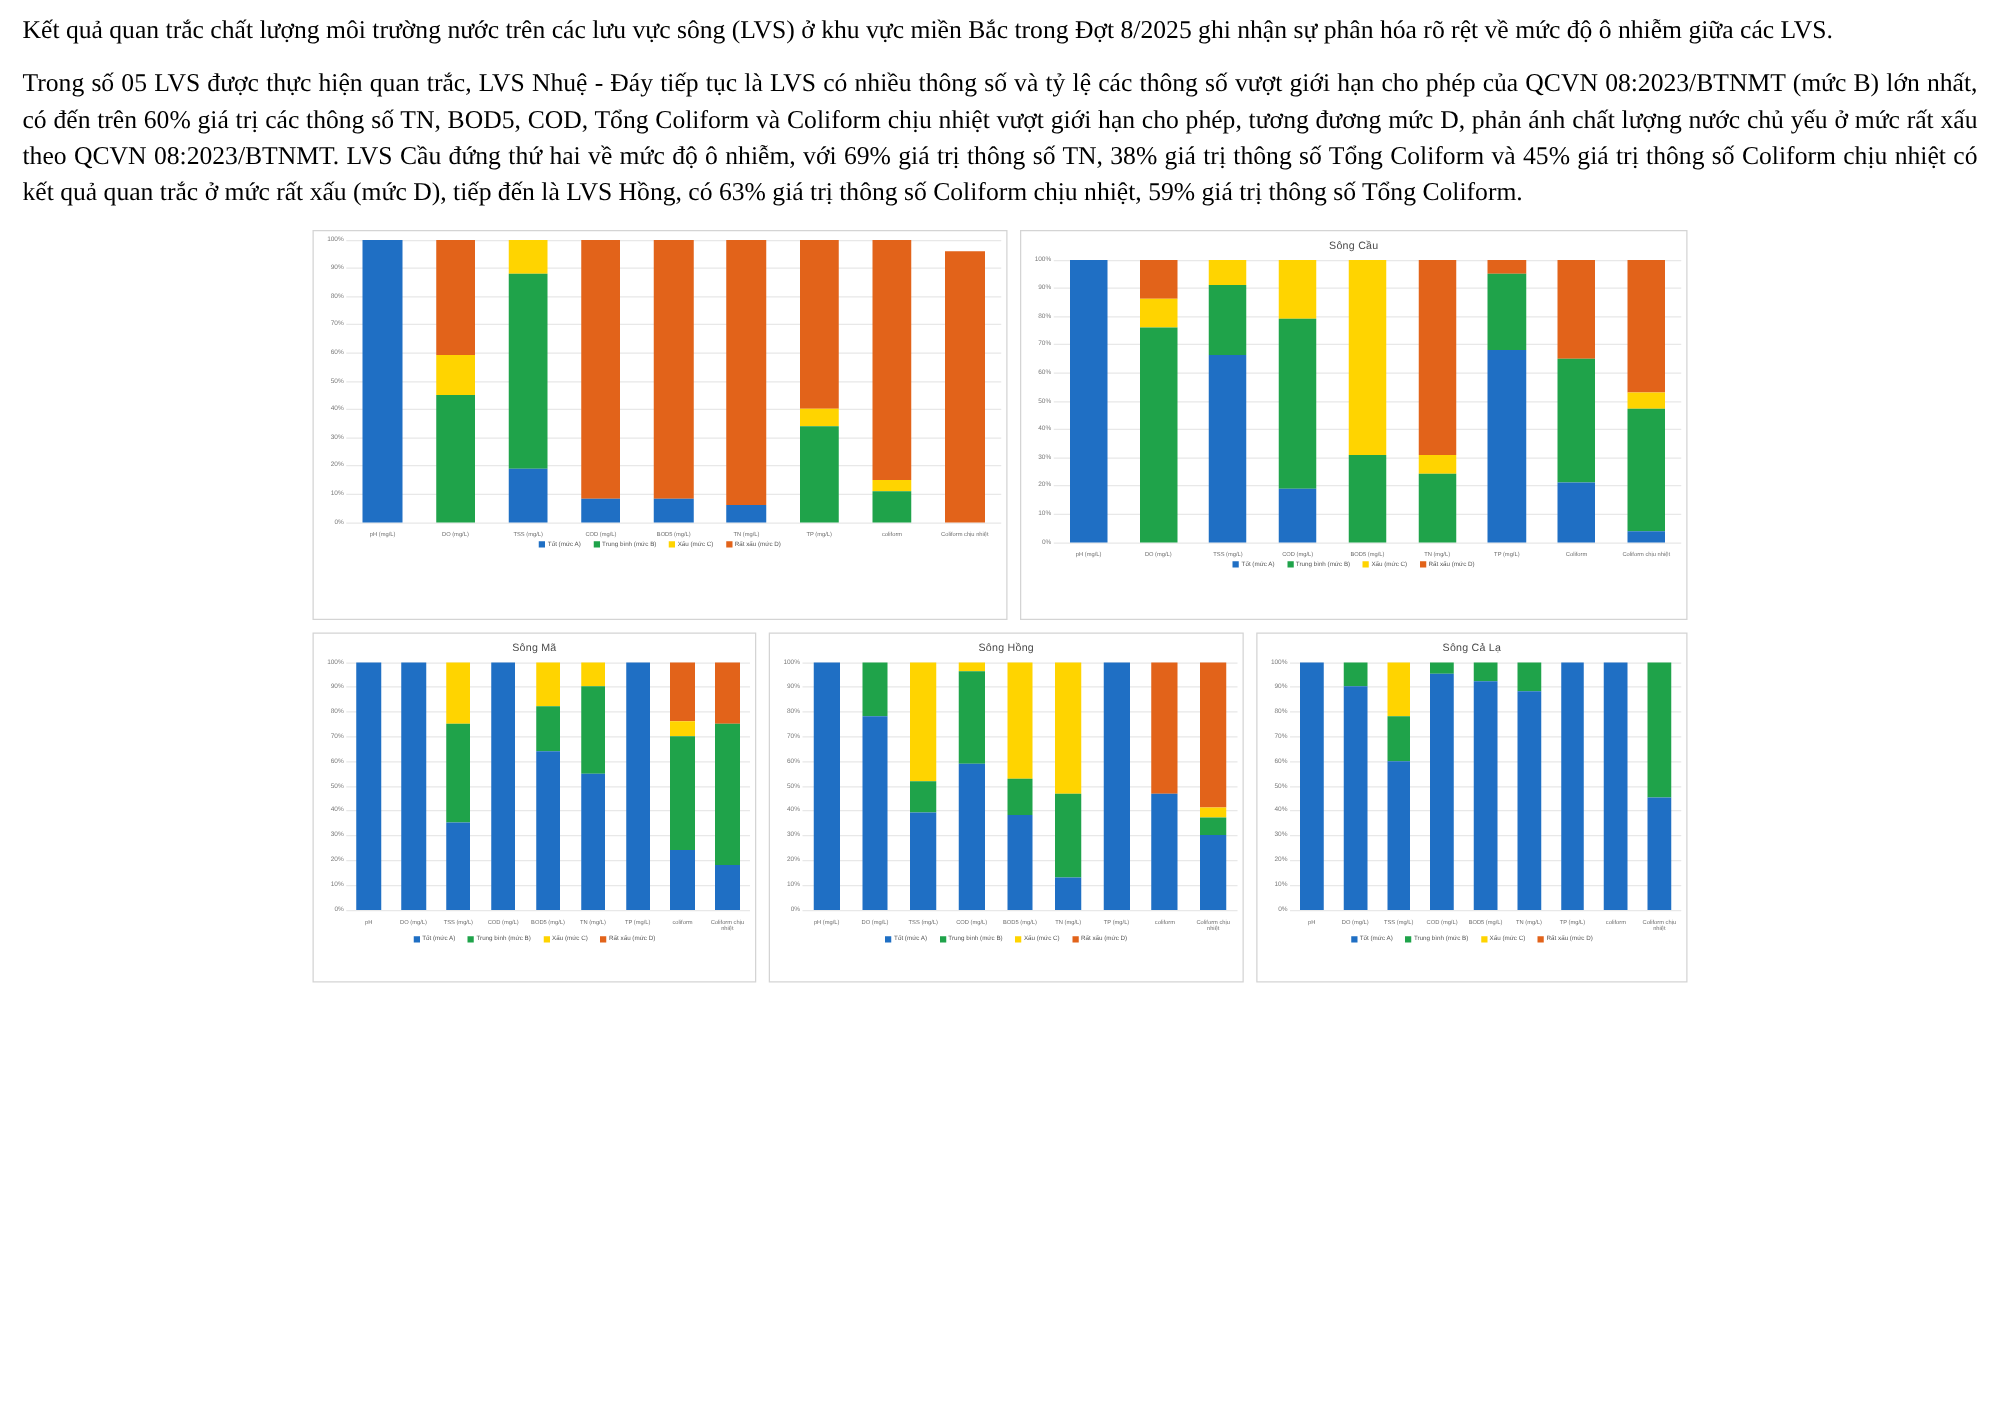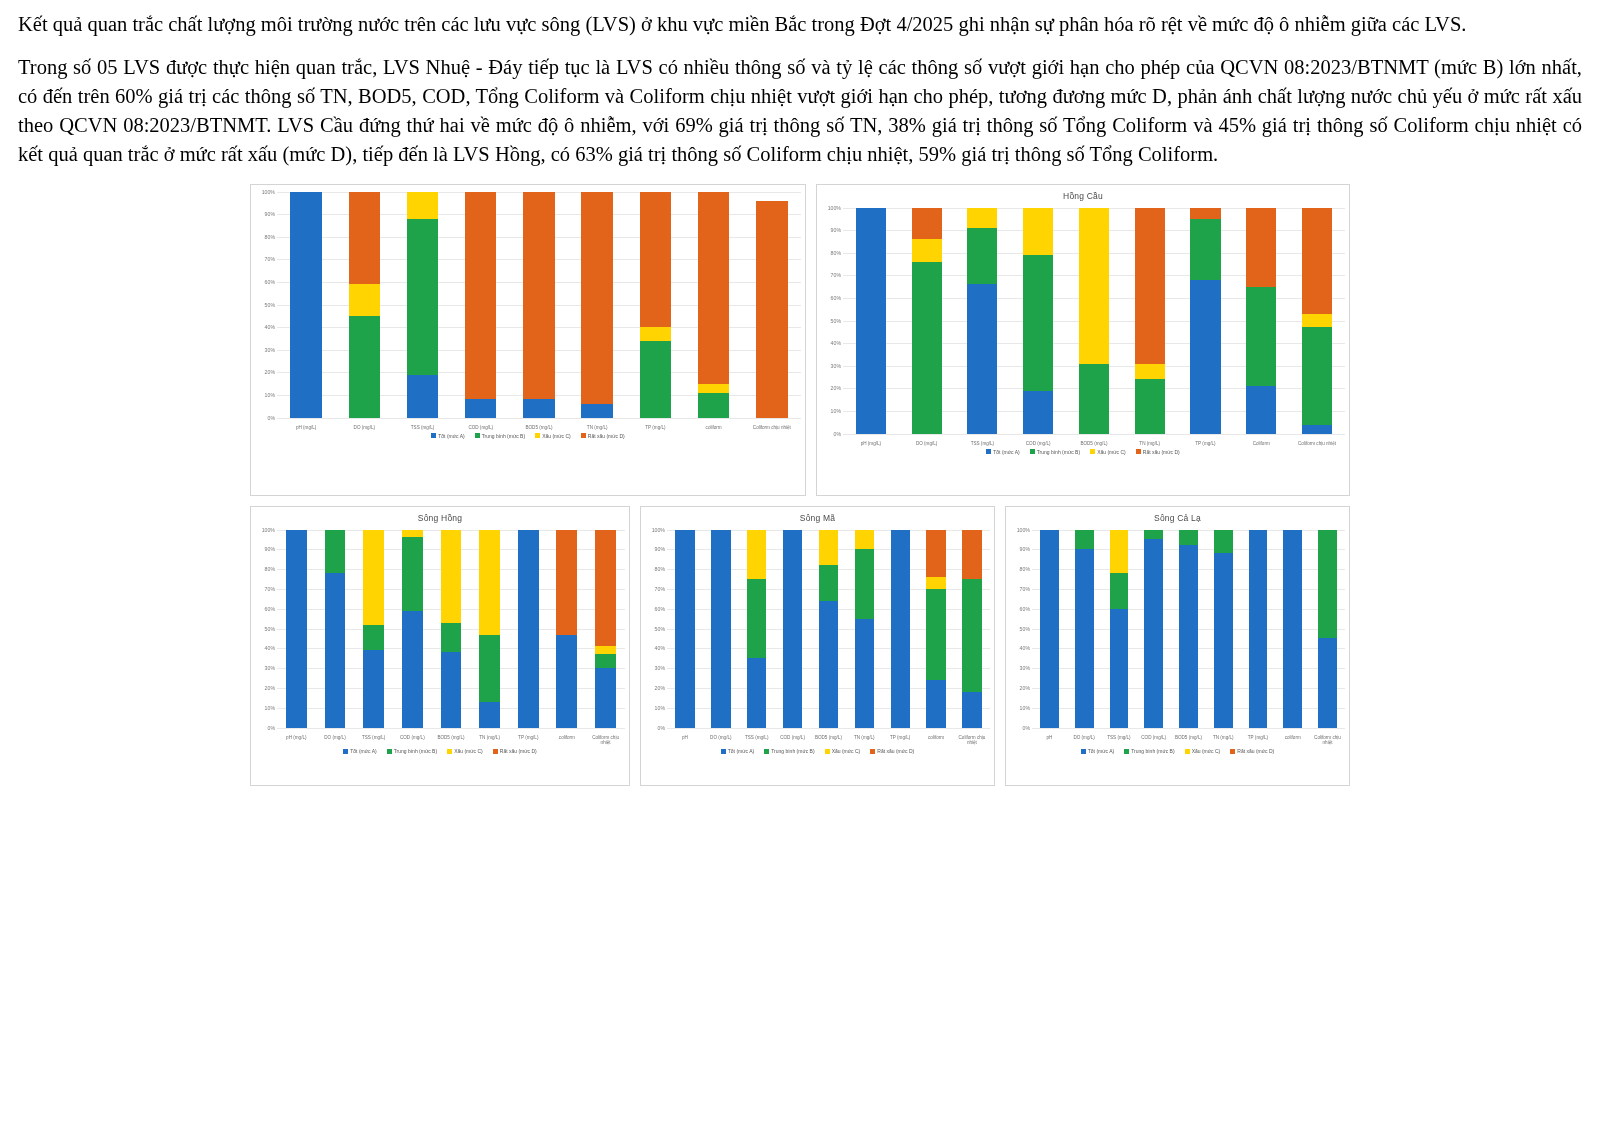--- a/index.html
+++ b/index.html
@@ -41,21 +41,21 @@
     text-align:center;font-family:"Liberation Sans",sans-serif;font-weight:bold;
     font-size:24px;line-height:1.35;margin:10px 0 0 0;color:#000;
   }
 </style>
 </head>
 <body>
 
 <div class="page">
 
 
-  <p class="body-text">Kết quả quan trắc chất lượng môi trường nước trên các lưu vực sông (LVS) ở khu vực miền Bắc trong Đợt 4/2025 ghi nhận sự phân hóa rõ rệt về mức độ ô nhiễm giữa các LVS.</p>
+  <p class="body-text">Kết quả quan trắc chất lượng môi trường nước trên các lưu vực sông (LVS) ở khu vực miền Bắc trong Đợt 8/2025 ghi nhận sự phân hóa rõ rệt về mức độ ô nhiễm giữa các LVS.</p>
   <p class="body-text">Trong số 05 LVS được thực hiện quan trắc, LVS Nhuệ - Đáy tiếp tục là LVS có nhiều thông số và tỷ lệ các thông số vượt giới hạn cho phép của QCVN 08:2023/BTNMT (mức B) lớn nhất, có đến trên 60% giá trị các thông số TN, BOD5, COD, Tổng Coliform và Coliform chịu nhiệt vượt giới hạn cho phép, tương đương mức D, phản ánh chất lượng nước chủ yếu ở mức rất xấu theo QCVN 08:2023/BTNMT. LVS Cầu đứng thứ hai về mức độ ô nhiễm, với 69% giá trị thông số TN, 38% giá trị thông số Tổng Coliform và 45% giá trị thông số Coliform chịu nhiệt có kết quả quan trắc ở mức rất xấu (mức D), tiếp đến là LVS Hồng, có 63% giá trị thông số Coliform chịu nhiệt, 59% giá trị thông số Tổng Coliform.</p>
 
   <div class="charts-wrap">
     <div class="chart-row">
       <div class="chart-card" style="width:556px;height:312px;">
         <div class="plot" style="height:240px;">
             <div class="gridline" style="top: 7px;"></div>
             <div class="gridline" style="top: 29.6px;"></div>
             <div class="gridline" style="top: 52.2px;"></div>
             <div class="gridline" style="top: 74.8px;"></div>
@@ -144,21 +144,21 @@
               <span class="legend-swatch" style="background: rgb(255, 212, 0);"></span>
               <span class="legend-text">Xấu (mức C)</span>
             </div>
             <div class="legend-item">
               <span class="legend-swatch" style="background: rgb(226, 99, 26);"></span>
               <span class="legend-text">Rất xấu (mức D)</span>
             </div>
           </div>
       </div>
       <div class="chart-card" style="width:534px;height:312px;">
-        <div class="chart-title">Hồng Cầu</div>
+        <div class="chart-title">Sông Cầu</div>
         <div class="plot" style="height:240px;">
             <div class="gridline" style="top: 7px;"></div>
             <div class="gridline" style="top: 29.6px;"></div>
             <div class="gridline" style="top: 52.2px;"></div>
             <div class="gridline" style="top: 74.8px;"></div>
             <div class="gridline" style="top: 97.4px;"></div>
             <div class="gridline" style="top: 120px;"></div>
             <div class="gridline" style="top: 142.6px;"></div>
             <div class="gridline" style="top: 165.2px;"></div>
             <div class="gridline" style="top: 187.8px;"></div>
@@ -249,20 +249,118 @@
             </div>
             <div class="legend-item">
               <span class="legend-swatch" style="background: rgb(226, 99, 26);"></span>
               <span class="legend-text">Rất xấu (mức D)</span>
             </div>
           </div>
       </div>
     </div>
 
     <div class="chart-row">
+      <div class="chart-card" style="width:355px;height:280px;">
+        <div class="chart-title">Sông Mã</div>
+        <div class="plot" style="height:212px;">
+            <div class="gridline" style="top: 7px;"></div>
+            <div class="gridline" style="top: 26.8px;"></div>
+            <div class="gridline" style="top: 46.6px;"></div>
+            <div class="gridline" style="top: 66.4px;"></div>
+            <div class="gridline" style="top: 86.2px;"></div>
+            <div class="gridline" style="top: 106px;"></div>
+            <div class="gridline" style="top: 125.8px;"></div>
+            <div class="gridline" style="top: 145.6px;"></div>
+            <div class="gridline" style="top: 165.4px;"></div>
+            <div class="gridline" style="top: 185.2px;"></div>
+            <div class="gridline" style="top: 205px;"></div>
+            <div class="yaxis">
+              <div class="ytick" style="top: 7px;">100%</div>
+              <div class="ytick" style="top: 26.8px;">90%</div>
+              <div class="ytick" style="top: 46.6px;">80%</div>
+              <div class="ytick" style="top: 66.4px;">70%</div>
+              <div class="ytick" style="top: 86.2px;">60%</div>
+              <div class="ytick" style="top: 106px;">50%</div>
+              <div class="ytick" style="top: 125.8px;">40%</div>
+              <div class="ytick" style="top: 145.6px;">30%</div>
+              <div class="ytick" style="top: 165.4px;">20%</div>
+              <div class="ytick" style="top: 185.2px;">10%</div>
+              <div class="ytick" style="top: 205px;">0%</div>
+            </div>
+            <div class="bars" style="top: 7px; bottom: 7px;">
+              <div class="barcol" style="width: 6%;">
+                <div class="bar" style="height: 100%; background: rgb(31, 111, 196);"></div>
+              </div>
+              <div class="barcol" style="width: 6%;">
+                <div class="bar" style="height: 100%; background: rgb(31, 111, 196);"></div>
+              </div>
+              <div class="barcol" style="width: 6%;">
+                <div class="bar" style="height: 35%; background: rgb(31, 111, 196);"></div>
+                <div class="bar" style="height: 40%; background: rgb(31, 163, 74);"></div>
+                <div class="bar" style="height: 25%; background: rgb(255, 212, 0);"></div>
+              </div>
+              <div class="barcol" style="width: 6%;">
+                <div class="bar" style="height: 100%; background: rgb(31, 111, 196);"></div>
+              </div>
+              <div class="barcol" style="width: 6%;">
+                <div class="bar" style="height: 64%; background: rgb(31, 111, 196);"></div>
+                <div class="bar" style="height: 18%; background: rgb(31, 163, 74);"></div>
+                <div class="bar" style="height: 18%; background: rgb(255, 212, 0);"></div>
+              </div>
+              <div class="barcol" style="width: 6%;">
+                <div class="bar" style="height: 55%; background: rgb(31, 111, 196);"></div>
+                <div class="bar" style="height: 35%; background: rgb(31, 163, 74);"></div>
+                <div class="bar" style="height: 10%; background: rgb(255, 212, 0);"></div>
+              </div>
+              <div class="barcol" style="width: 6%;">
+                <div class="bar" style="height: 100%; background: rgb(31, 111, 196);"></div>
+              </div>
+              <div class="barcol" style="width: 6%;">
+                <div class="bar" style="height: 24%; background: rgb(31, 111, 196);"></div>
+                <div class="bar" style="height: 46%; background: rgb(31, 163, 74);"></div>
+                <div class="bar" style="height: 6%; background: rgb(255, 212, 0);"></div>
+                <div class="bar" style="height: 24%; background: rgb(226, 99, 26);"></div>
+              </div>
+              <div class="barcol" style="width: 6%;">
+                <div class="bar" style="height: 18%; background: rgb(31, 111, 196);"></div>
+                <div class="bar" style="height: 57%; background: rgb(31, 163, 74);"></div>
+                <div class="bar" style="height: 25%; background: rgb(226, 99, 26);"></div>
+              </div>
+            </div>
+          </div>
+        <div class="xlabels">
+            <div class="xlab" style="width: 10%;">pH</div>
+            <div class="xlab" style="width: 10%;">DO (mg/L)</div>
+            <div class="xlab" style="width: 10%;">TSS (mg/L)</div>
+            <div class="xlab" style="width: 10%;">COD (mg/L)</div>
+            <div class="xlab" style="width: 10%;">BOD5 (mg/L)</div>
+            <div class="xlab" style="width: 10%;">TN (mg/L)</div>
+            <div class="xlab" style="width: 10%;">TP (mg/L)</div>
+            <div class="xlab" style="width: 10%;">coliform</div>
+            <div class="xlab" style="width: 10%;">Coliform chịu nhiệt</div>
+          </div>
+        <div class="legend">
+            <div class="legend-item">
+              <span class="legend-swatch" style="background: rgb(31, 111, 196);"></span>
+              <span class="legend-text">Tốt (mức A)</span>
+            </div>
+            <div class="legend-item">
+              <span class="legend-swatch" style="background: rgb(31, 163, 74);"></span>
+              <span class="legend-text">Trung bình (mức B)</span>
+            </div>
+            <div class="legend-item">
+              <span class="legend-swatch" style="background: rgb(255, 212, 0);"></span>
+              <span class="legend-text">Xấu (mức C)</span>
+            </div>
+            <div class="legend-item">
+              <span class="legend-swatch" style="background: rgb(226, 99, 26);"></span>
+              <span class="legend-text">Rất xấu (mức D)</span>
+            </div>
+          </div>
+      </div>
       <div class="chart-card" style="width:380px;height:280px;">
         <div class="chart-title">Sông Hồng</div>
         <div class="plot" style="height:212px;">
             <div class="gridline" style="top: 7px;"></div>
             <div class="gridline" style="top: 26.8px;"></div>
             <div class="gridline" style="top: 46.6px;"></div>
             <div class="gridline" style="top: 66.4px;"></div>
             <div class="gridline" style="top: 86.2px;"></div>
             <div class="gridline" style="top: 106px;"></div>
             <div class="gridline" style="top: 125.8px;"></div>
@@ -321,118 +419,20 @@
               <div class="barcol" style="width: 6%;">
                 <div class="bar" style="height: 30%; background: rgb(31, 111, 196);"></div>
                 <div class="bar" style="height: 7%; background: rgb(31, 163, 74);"></div>
                 <div class="bar" style="height: 4%; background: rgb(255, 212, 0);"></div>
                 <div class="bar" style="height: 59%; background: rgb(226, 99, 26);"></div>
               </div>
             </div>
           </div>
         <div class="xlabels">
             <div class="xlab" style="width: 10%;">pH (mg/L)</div>
-            <div class="xlab" style="width: 10%;">DO (mg/L)</div>
-            <div class="xlab" style="width: 10%;">TSS (mg/L)</div>
-            <div class="xlab" style="width: 10%;">COD (mg/L)</div>
-            <div class="xlab" style="width: 10%;">BOD5 (mg/L)</div>
-            <div class="xlab" style="width: 10%;">TN (mg/L)</div>
-            <div class="xlab" style="width: 10%;">TP (mg/L)</div>
-            <div class="xlab" style="width: 10%;">coliform</div>
-            <div class="xlab" style="width: 10%;">Coliform chịu nhiệt</div>
-          </div>
-        <div class="legend">
-            <div class="legend-item">
-              <span class="legend-swatch" style="background: rgb(31, 111, 196);"></span>
-              <span class="legend-text">Tốt (mức A)</span>
-            </div>
-            <div class="legend-item">
-              <span class="legend-swatch" style="background: rgb(31, 163, 74);"></span>
-              <span class="legend-text">Trung bình (mức B)</span>
-            </div>
-            <div class="legend-item">
-              <span class="legend-swatch" style="background: rgb(255, 212, 0);"></span>
-              <span class="legend-text">Xấu (mức C)</span>
-            </div>
-            <div class="legend-item">
-              <span class="legend-swatch" style="background: rgb(226, 99, 26);"></span>
-              <span class="legend-text">Rất xấu (mức D)</span>
-            </div>
-          </div>
-      </div>
-      <div class="chart-card" style="width:355px;height:280px;">
-        <div class="chart-title">Sông Mã</div>
-        <div class="plot" style="height:212px;">
-            <div class="gridline" style="top: 7px;"></div>
-            <div class="gridline" style="top: 26.8px;"></div>
-            <div class="gridline" style="top: 46.6px;"></div>
-            <div class="gridline" style="top: 66.4px;"></div>
-            <div class="gridline" style="top: 86.2px;"></div>
-            <div class="gridline" style="top: 106px;"></div>
-            <div class="gridline" style="top: 125.8px;"></div>
-            <div class="gridline" style="top: 145.6px;"></div>
-            <div class="gridline" style="top: 165.4px;"></div>
-            <div class="gridline" style="top: 185.2px;"></div>
-            <div class="gridline" style="top: 205px;"></div>
-            <div class="yaxis">
-              <div class="ytick" style="top: 7px;">100%</div>
-              <div class="ytick" style="top: 26.8px;">90%</div>
-              <div class="ytick" style="top: 46.6px;">80%</div>
-              <div class="ytick" style="top: 66.4px;">70%</div>
-              <div class="ytick" style="top: 86.2px;">60%</div>
-              <div class="ytick" style="top: 106px;">50%</div>
-              <div class="ytick" style="top: 125.8px;">40%</div>
-              <div class="ytick" style="top: 145.6px;">30%</div>
-              <div class="ytick" style="top: 165.4px;">20%</div>
-              <div class="ytick" style="top: 185.2px;">10%</div>
-              <div class="ytick" style="top: 205px;">0%</div>
-            </div>
-            <div class="bars" style="top: 7px; bottom: 7px;">
-              <div class="barcol" style="width: 6%;">
-                <div class="bar" style="height: 100%; background: rgb(31, 111, 196);"></div>
-              </div>
-              <div class="barcol" style="width: 6%;">
-                <div class="bar" style="height: 100%; background: rgb(31, 111, 196);"></div>
-              </div>
-              <div class="barcol" style="width: 6%;">
-                <div class="bar" style="height: 35%; background: rgb(31, 111, 196);"></div>
-                <div class="bar" style="height: 40%; background: rgb(31, 163, 74);"></div>
-                <div class="bar" style="height: 25%; background: rgb(255, 212, 0);"></div>
-              </div>
-              <div class="barcol" style="width: 6%;">
-                <div class="bar" style="height: 100%; background: rgb(31, 111, 196);"></div>
-              </div>
-              <div class="barcol" style="width: 6%;">
-                <div class="bar" style="height: 64%; background: rgb(31, 111, 196);"></div>
-                <div class="bar" style="height: 18%; background: rgb(31, 163, 74);"></div>
-                <div class="bar" style="height: 18%; background: rgb(255, 212, 0);"></div>
-              </div>
-              <div class="barcol" style="width: 6%;">
-                <div class="bar" style="height: 55%; background: rgb(31, 111, 196);"></div>
-                <div class="bar" style="height: 35%; background: rgb(31, 163, 74);"></div>
-                <div class="bar" style="height: 10%; background: rgb(255, 212, 0);"></div>
-              </div>
-              <div class="barcol" style="width: 6%;">
-                <div class="bar" style="height: 100%; background: rgb(31, 111, 196);"></div>
-              </div>
-              <div class="barcol" style="width: 6%;">
-                <div class="bar" style="height: 24%; background: rgb(31, 111, 196);"></div>
-                <div class="bar" style="height: 46%; background: rgb(31, 163, 74);"></div>
-                <div class="bar" style="height: 6%; background: rgb(255, 212, 0);"></div>
-                <div class="bar" style="height: 24%; background: rgb(226, 99, 26);"></div>
-              </div>
-              <div class="barcol" style="width: 6%;">
-                <div class="bar" style="height: 18%; background: rgb(31, 111, 196);"></div>
-                <div class="bar" style="height: 57%; background: rgb(31, 163, 74);"></div>
-                <div class="bar" style="height: 25%; background: rgb(226, 99, 26);"></div>
-              </div>
-            </div>
-          </div>
-        <div class="xlabels">
-            <div class="xlab" style="width: 10%;">pH</div>
             <div class="xlab" style="width: 10%;">DO (mg/L)</div>
             <div class="xlab" style="width: 10%;">TSS (mg/L)</div>
             <div class="xlab" style="width: 10%;">COD (mg/L)</div>
             <div class="xlab" style="width: 10%;">BOD5 (mg/L)</div>
             <div class="xlab" style="width: 10%;">TN (mg/L)</div>
             <div class="xlab" style="width: 10%;">TP (mg/L)</div>
             <div class="xlab" style="width: 10%;">coliform</div>
             <div class="xlab" style="width: 10%;">Coliform chịu nhiệt</div>
           </div>
         <div class="legend">

